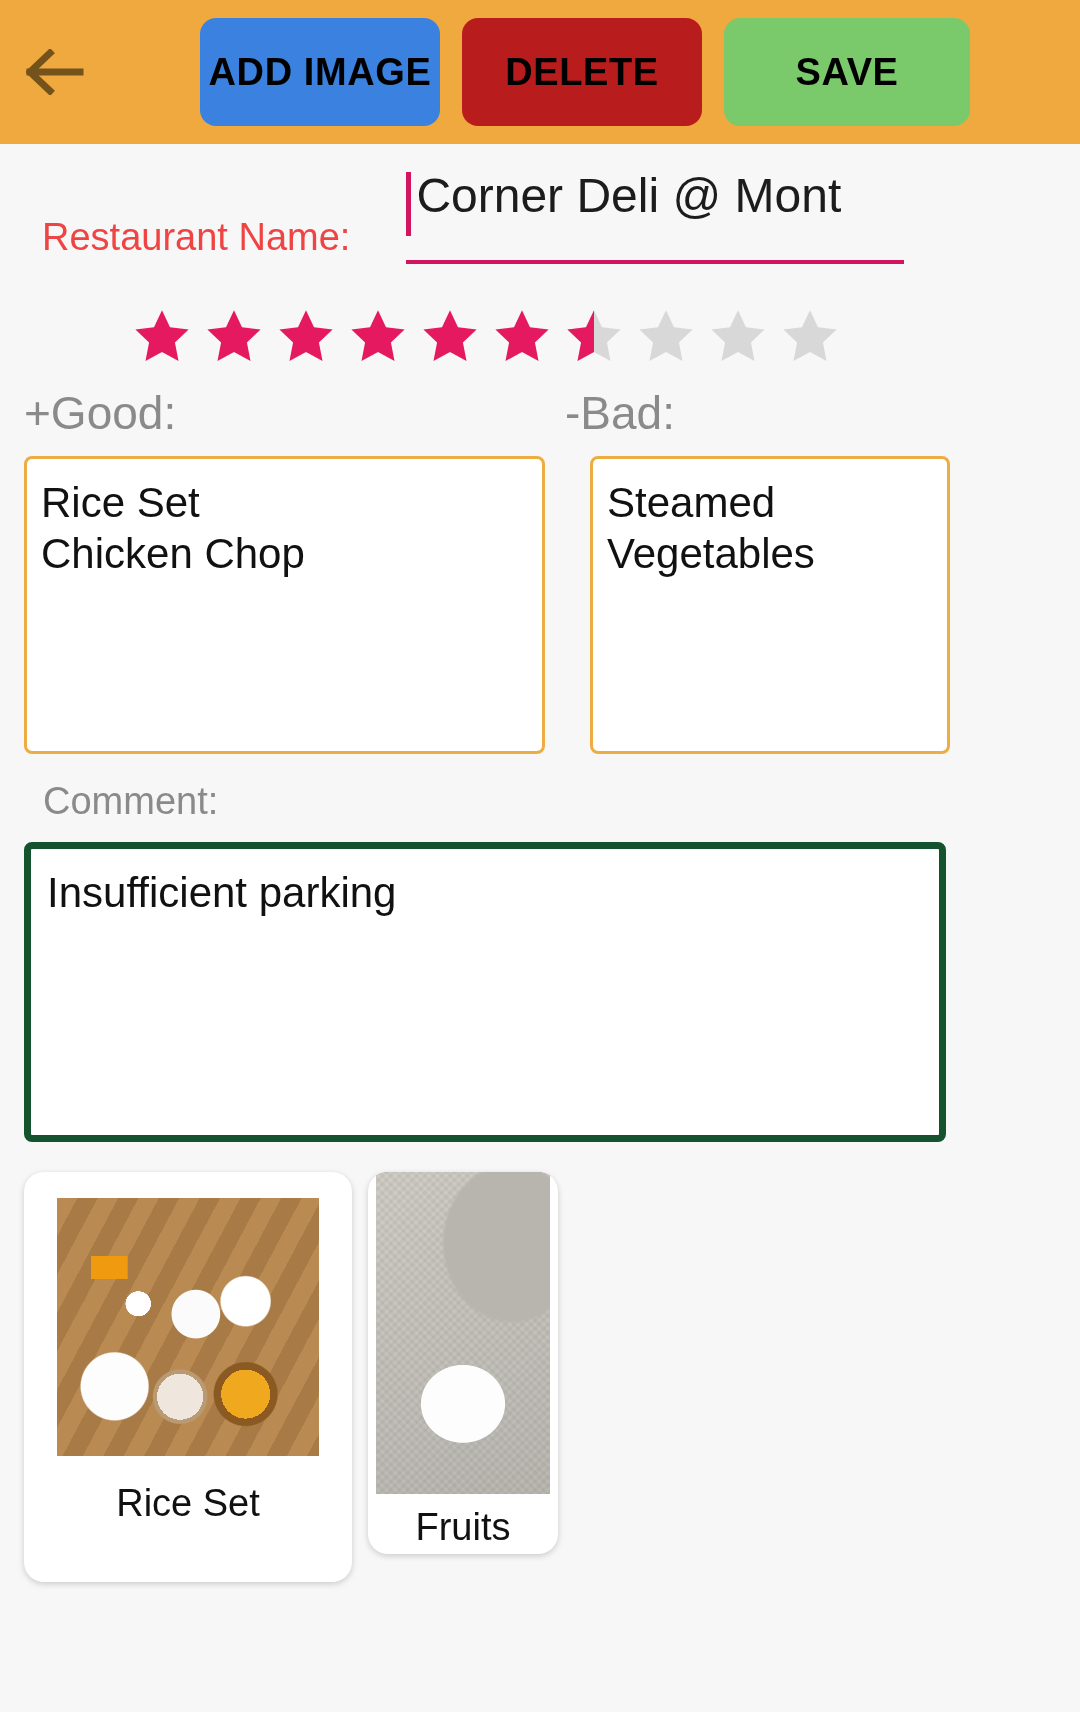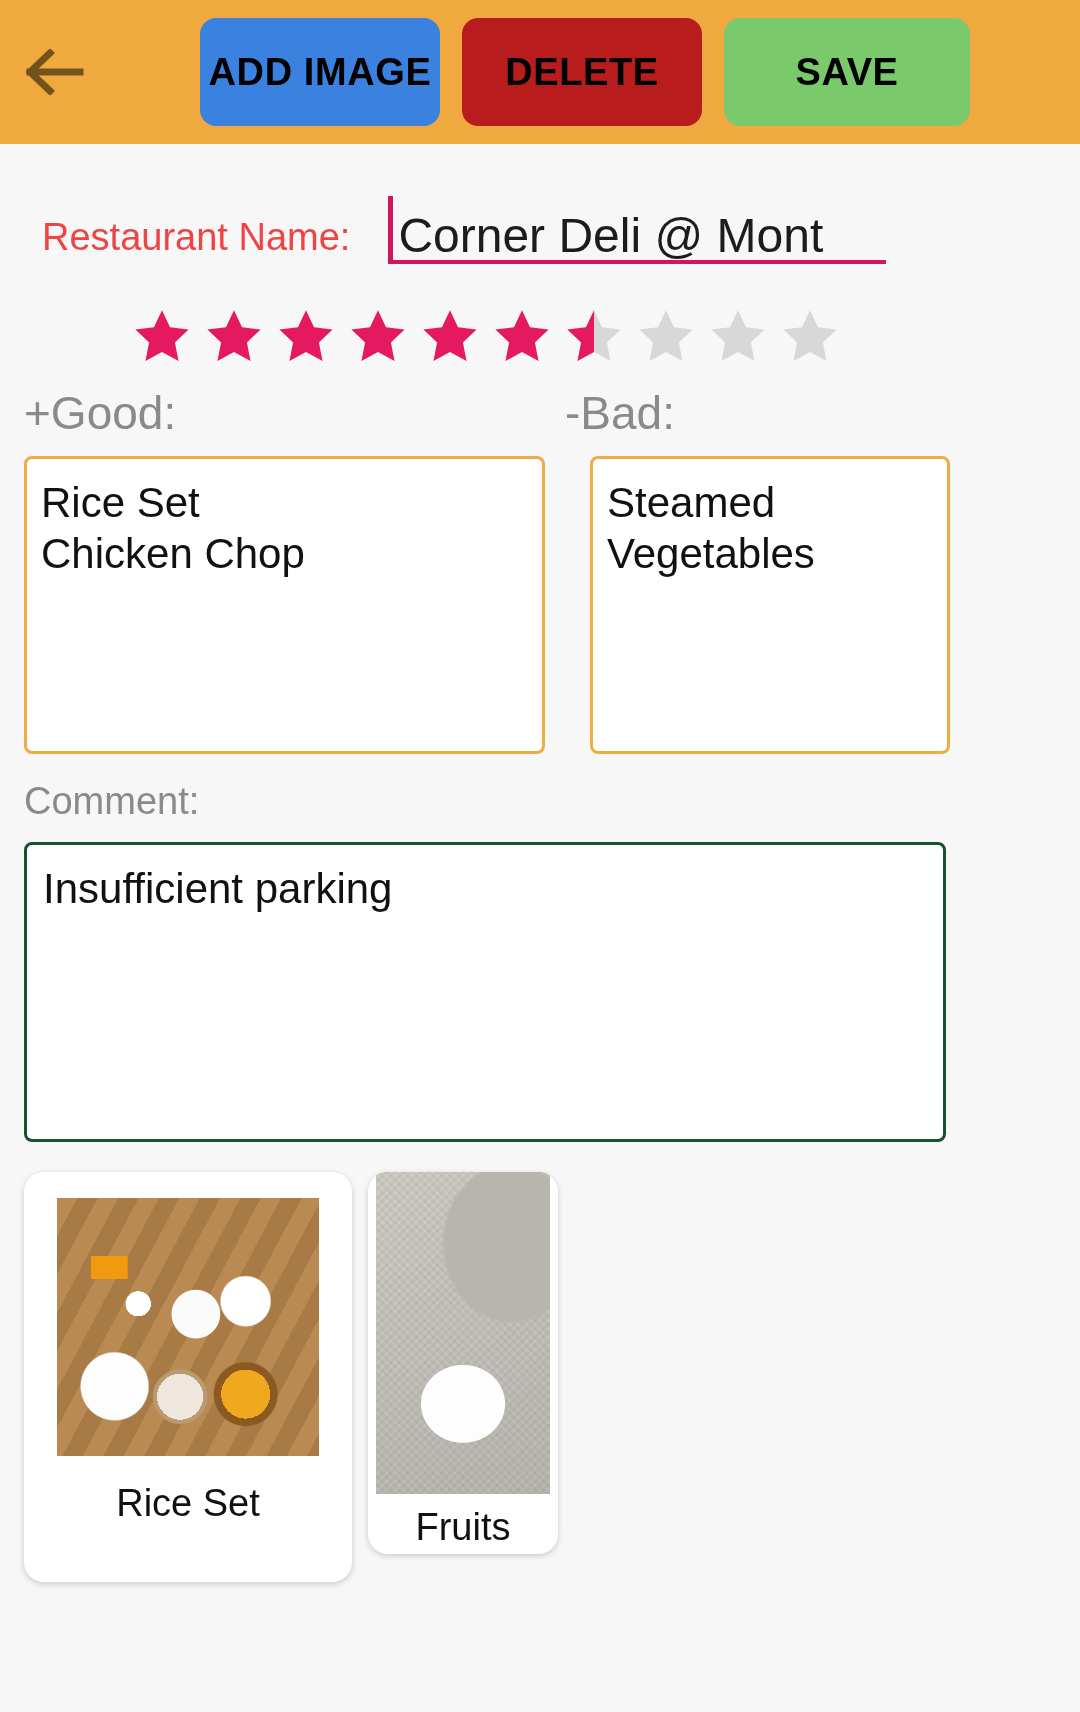--- a/index.html
+++ b/index.html
@@ -69,26 +69,26 @@
   .name-label {
     font-size: 38px;
     color: #ef4444;
     padding-left: 42px;
     line-height: 1;
     padding-bottom: 8px;
     white-space: nowrap;
   }
   .name-field-wrap {
     position: relative;
-    margin-left: 38px;
+    margin-left: 56px;
     width: 498px;
     border-bottom: 4px solid #d1165f;
     height: 92px;
     display: flex;
-    align-items: flex-end;
+    align-items: flex-start;
     overflow: hidden;
   }
   .caret {
     width: 5px;
     height: 64px;
     background: #d1165f;
     flex: none;
   }
   .name-value {
     font-size: 48px;
@@ -152,26 +152,27 @@
   }
   .txtbox-good { width: 521px; height: 298px; }
   .txtbox-bad  { width: 360px; height: 298px; }
 
   
   .comment-label {
     font-size: 38px;
     color: #8a8a8a;
     padding: 28px 0 0 24px;
     line-height: 1;
+    margin-left: 19px;
   }
   .comment-box {
     margin: 22px 0 0 24px;
     width: 922px;
     height: 300px;
-    border: 3px solid #14532d;
+    border: 7px solid #14532d;
     border-radius: 8px;
     background: #ffffff;
     padding: 18px 16px;
     font-size: 42px;
     line-height: 1.22;
     color: #111111;
     overflow: hidden;
   }
 
   

